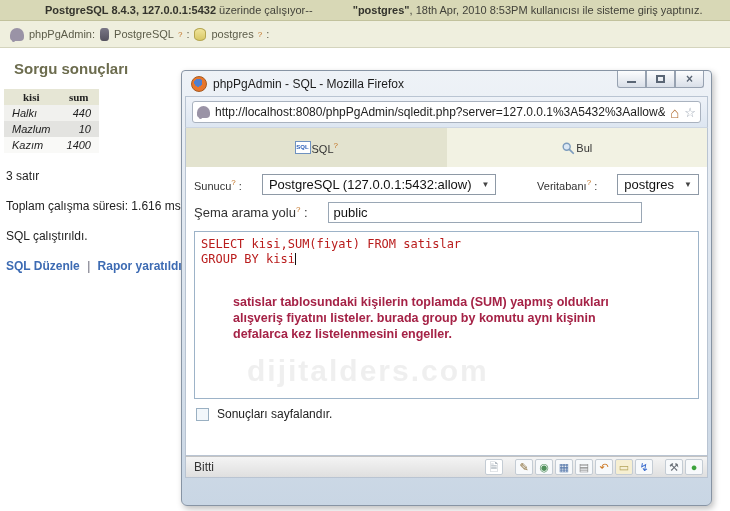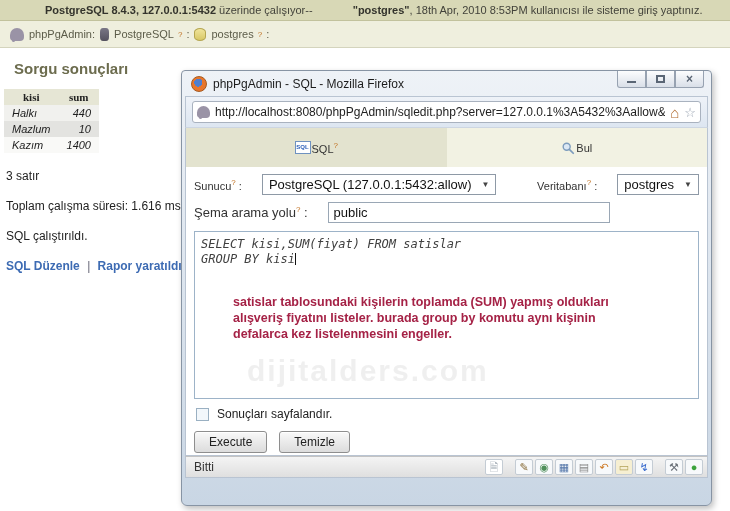--- a/index.html
+++ b/index.html
@@ -82,26 +82,26 @@
   .find-ic { width:14px; height:14px; }
 
   .formrow { display:flex; align-items:center; font-size:11px; color:#333; padding:7px 8px 0 8px;gap:14px; }
   .formrow .lab { white-space:nowrap; }
   .selectbox { border:1px solid #8e99a6; background:#fff; font-size:13px; color:#111;
     padding:1px 6px; margin-left:6px; display:inline-flex; align-items:center; gap:10px;
     height:21px; }
   .selectbox .arr { font-size:8px; color:#444; }
   .spacer { flex:1; }
   .textinput { border:1px solid #9aa7b5; height:21px; font-size:13px; color:#111;
-    padding:1px 5px; margin-left:6px; width:282px; font-family:"Liberation Sans", sans-serif; }
+    padding:1px 5px; margin-left:6px; width:314px; font-family:"Liberation Sans", sans-serif; }
 
   .sqlarea { margin:8px 8px 0 8px; height:168px; border:1px solid #9db3c8; background:#fff;
     position:relative; overflow:hidden; }
   .sqlcode { font-family:"DejaVu Sans Mono","Liberation Mono", monospace; font-size:12px;
-    color:#404040; padding:5px 6px; line-height:15px; white-space:pre;font-style:italic; }
+    color:#b91c1c; padding:5px 6px; line-height:15px; white-space:pre; }
   .caret { display:inline-block; width:1px; height:12px; background:#111; vertical-align:-2px; }
   .annotation { position:absolute; left:38px; top:62px; width:380px; font-size:12.5px;
     font-weight:bold; color:#a52246; line-height:16px; }
   .watermark { position:absolute; left:52px; top:122px; font-size:30px; font-weight:bold;
     color:#e3e3e3; letter-spacing:2px; opacity:.55; }
 
   .checkrow { display:flex; align-items:center; gap:8px; padding:8px 0 0 10px; font-size:12px; color:#222; }
   .checkbox { width:13px; height:13px; border:1px solid #9ab0c2; background:#f2f7fb; }
   .btnrow { padding:10px 0 0 8px; display:flex; gap:12px; }
   .btn { border:1px solid #8e8e8e; border-radius:3px; background:linear-gradient(#f9f9f9,#dcdcdc);
@@ -243,24 +243,20 @@
       <div class="sqlcode"><span>SELECT kisi,SUM(fiyat) FROM satislar</span><br><span>GROUP BY kisi</span><span class="caret"></span></div>
       <div class="annotation">satislar tablosundaki kişilerin toplamda (SUM) yapmış oldukları alışveriş fiyatını listeler. burada group by komutu aynı kişinin defalarca kez listelenmesini engeller.</div>
       <div class="watermark">dijitalders.com</div>
     </div>
 
     <div class="checkrow">
       <span class="checkbox"></span>
       <span>Sonuçları sayfalandır.</span>
     </div>
 
-    <div class="btnrow">
-      <button class="btn">Execute</button>
-      <button class="btn">Temizle</button>
-    </div>
   </div>
 
   <div class="statusbar">
     <span class="status-text">Bitti</span>
     <span class="sgroup">
       <span class="sicon doc" style="color:#97a1ab;">🗎</span>
       <span class="sicon" style="color:#8b6f3c;">✎</span>
       <span class="sicon" style="color:#4f8f5a;">◉</span>
       <span class="sicon" style="color:#5577aa;">▦</span>
       <span class="sicon" style="color:#888;">▤</span>

